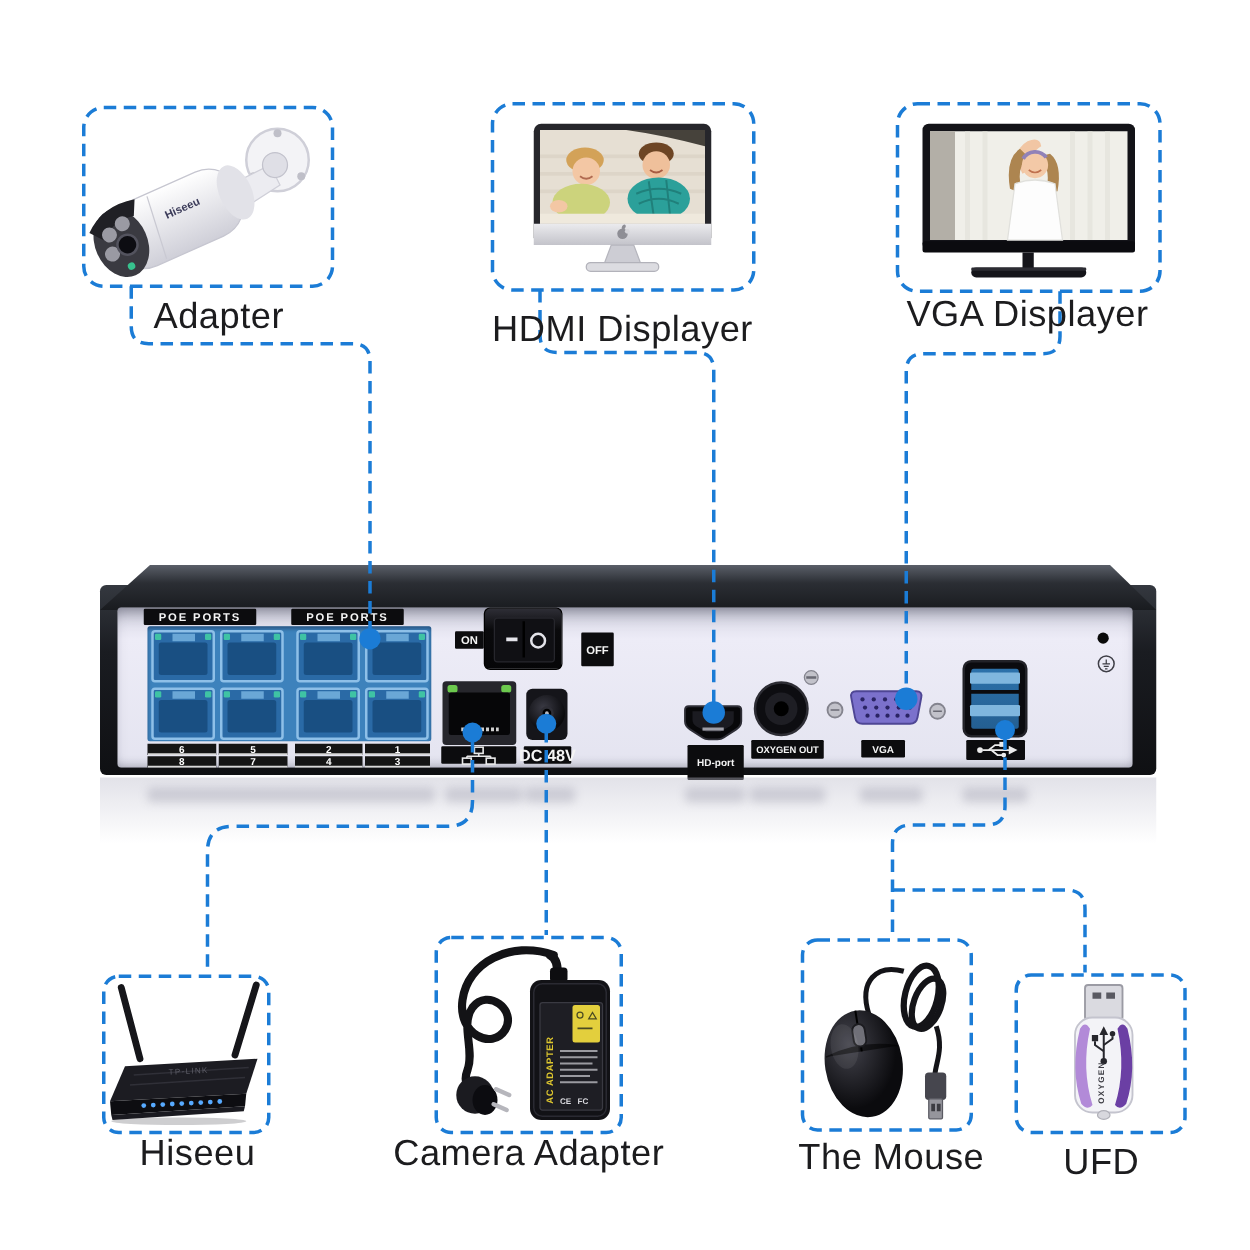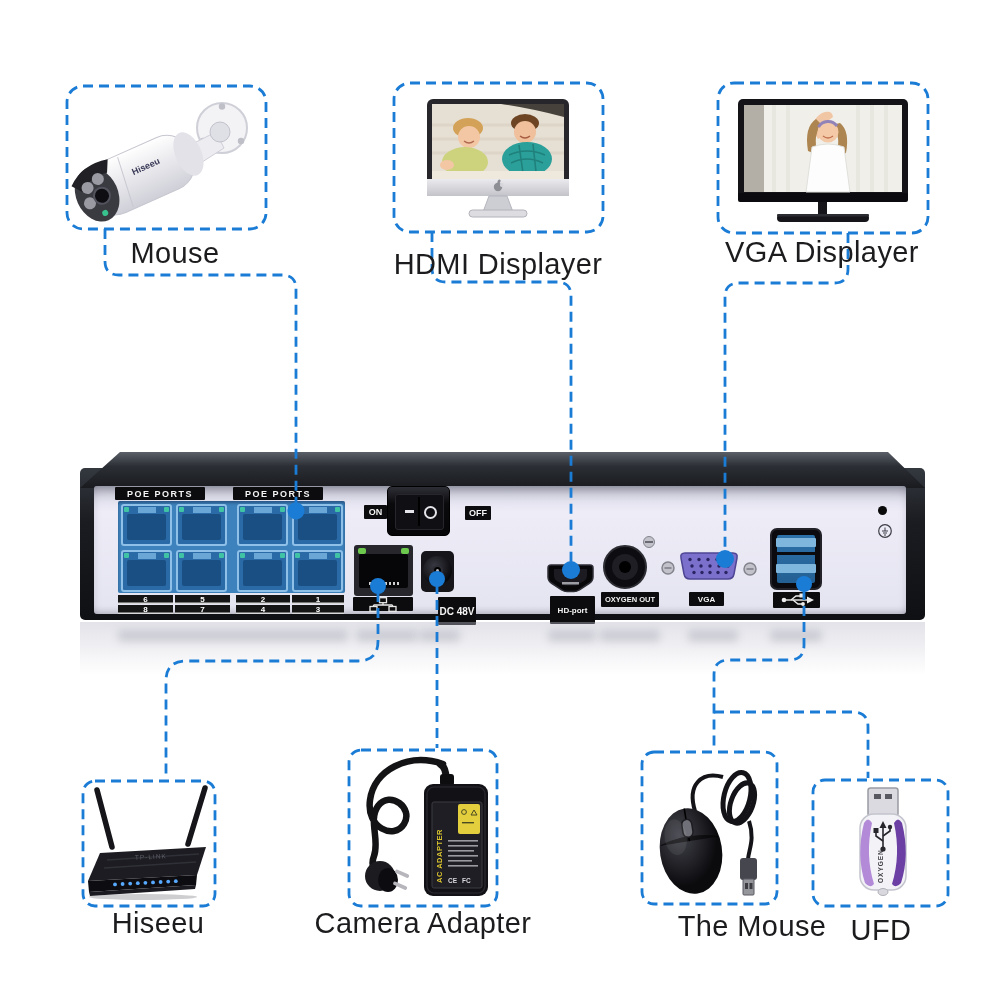--- a/index.html
+++ b/index.html
@@ -328,21 +328,21 @@
   <div class="ncell" style="left:198px;top:119px;width:52px">3</div>
 
   <div class="tag" style="left:270px;top:19px;width:23px;height:14px;font-size:9px">ON</div>
   <div id="rocker">
     <div class="rin">
         <div class="ridge"></div>
         <div class="dash"></div>
         <div class="circ"></div>
       </div>
   </div>
-  <div class="tag" style="left:371px;top:20px;width:26px;height:14px;font-size:9px">OFF</div>
+  <div class="tag" style="left:371px;top:20px;width:26px;height:27px;font-size:9px">OFF</div>
 
   <div id="ethport">
     <div class="lg" style="left:4px"></div>
       <div class="lg" style="right:4px"></div>
     <div class="body"></div>
       <div class="pins"></div>
   </div>
   <div class="tag" style="left:259px;top:111px;width:60px;height:14px">
     <svg width="34" height="15" viewBox="0 0 34 15">
       <g stroke="#e8e8e8" stroke-width="1.3" fill="none">
@@ -352,21 +352,21 @@
         <rect x="23" y="9.5" width="7" height="4.8"></rect>
       </g>
     </svg>
   </div>
 
   <div id="dcjack">
     <div class="ring"></div>
       <div class="hole"></div>
       <div class="pin"></div>
   </div>
-  <div class="tag" style="left:344px;top:111px;width:38px;height:28px;font-size:10px">DC 48V</div>
+  <div class="tag" style="left:325px;top:111px;width:38px;height:14px;font-size:13px">DC 48V</div>
 
   <svg class="abs" style="left:452px;top:77px" width="49" height="31" viewBox="0 0 49 31">
     <path d="M5,2 H44 Q47,2 47,5 V14 Q47,18 43,20.5 L33,27 Q31,28.5 28,28.5 H21 Q18,28.5 16,27 L6,20.5 Q2,18 2,14 V5 Q2,2 5,2 Z" fill="#08080a" stroke="#2e2e36" stroke-width="1.5"></path>
     <path d="M8,6 H41 V13 Q41,16 38,18 L30,22.5 H19 L11,18 Q8,16 8,13 Z" fill="#1b1b21"></path>
     <rect x="16" y="19" width="17" height="2.5" fill="#9d9da6"></rect>
   </svg>
   <div class="tag" style="left:456px;top:110px;width:45px;height:28px;font-size:8px">HD-port</div>
 
   <div id="audio" class="abs" style="left:509px;top:59px;width:44px;height:44px">
     <div class="o1"></div>
@@ -460,19 +460,19 @@
   <g fill="#1b7cd6">
     <circle cx="296" cy="511" r="8.5"></circle>
     <circle cx="571" cy="570" r="9"></circle>
     <circle cx="725" cy="559" r="9"></circle>
     <circle cx="378" cy="586" r="8"></circle>
     <circle cx="437" cy="579" r="8"></circle>
     <circle cx="804" cy="584" r="8"></circle>
   </g>
 </svg>
 
-<div class="dev-label" style="left:175px;top:237px">Mouse</div>
+<div class="dev-label" style="left:175px;top:237px">Adapter</div>
 <div class="dev-label" style="left:498px;top:248px">HDMI Displayer</div>
 <div class="dev-label" style="left:822px;top:236px">VGA Displayer</div>
 <div class="dev-label" style="left:158px;top:907px">Hiseeu</div>
 <div class="dev-label" style="left:423px;top:907px">Camera Adapter</div>
-<div class="dev-label" style="left:752px;top:910px">The Mouse</div>
+<div class="dev-label" style="left:713px;top:910px">The Mouse</div>
 <div class="dev-label" style="left:881px;top:914px">UFD</div>
 
 </body></html>

